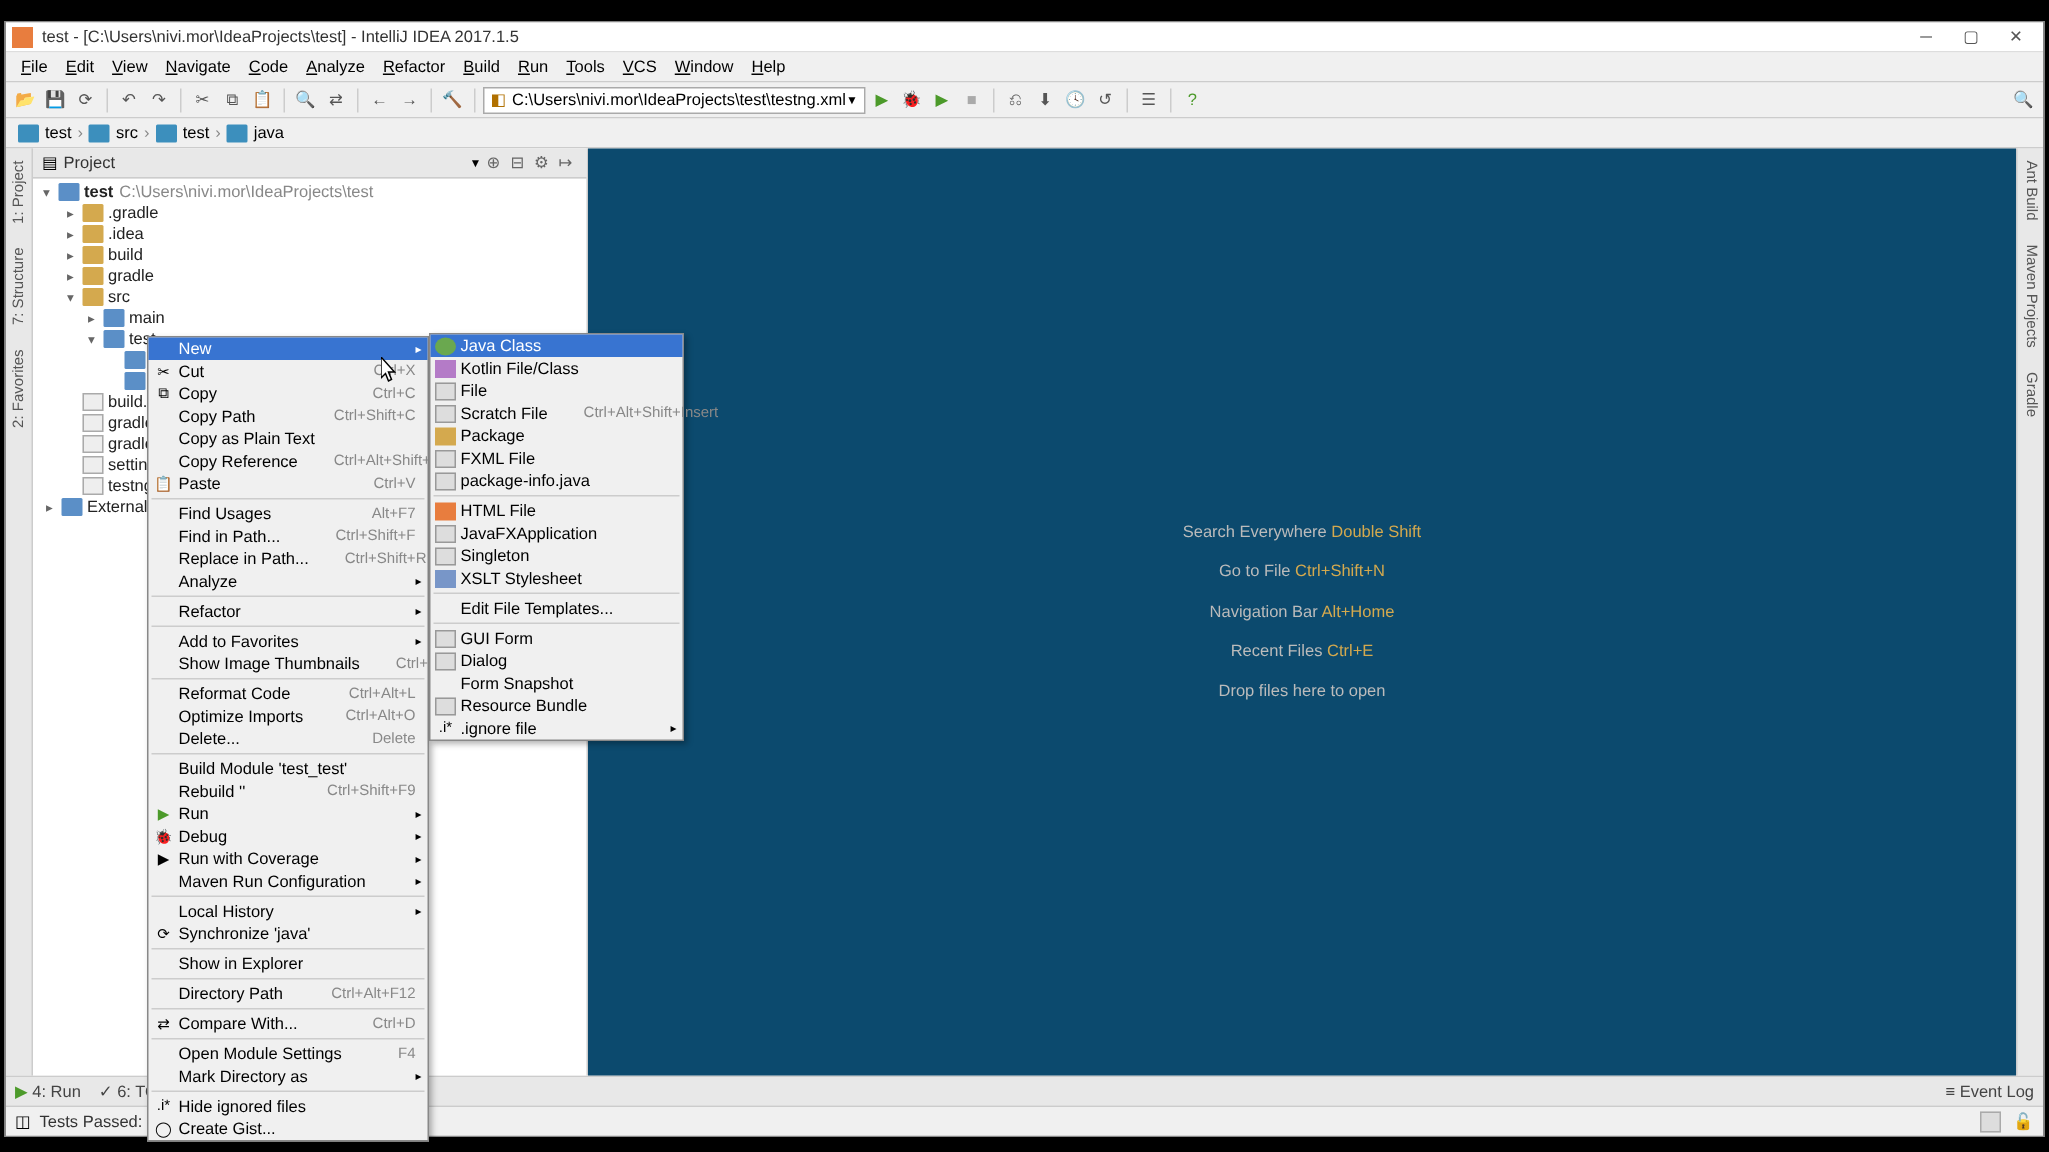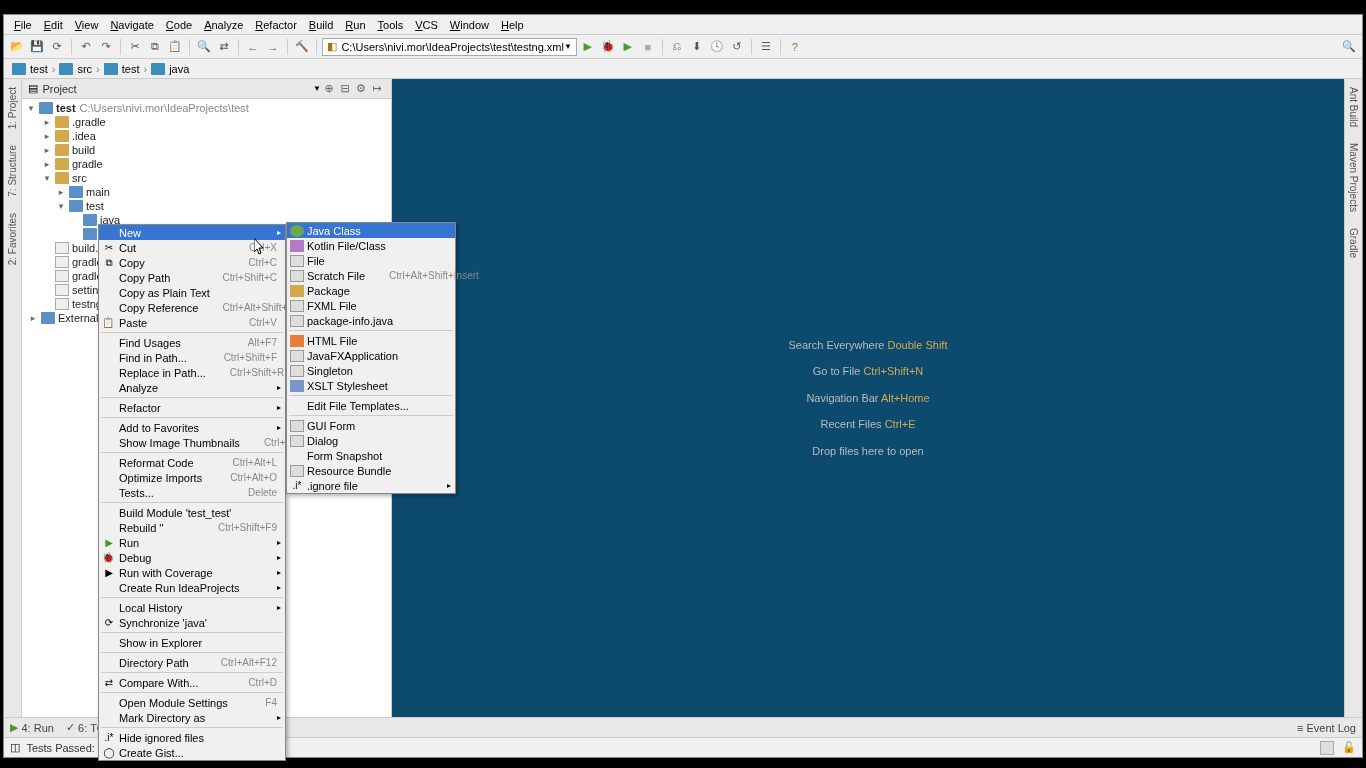--- a/index.html
+++ b/index.html
@@ -60,20 +60,29 @@
 .icn-file { background: #ddd; border: 1px solid #999; }
 .icn-pkg { background: #d4a94e; }
 .icn-html { background: #e87d3e; }
 .icn-xsl { background: #7896c8; }
 .cursor-ptr { position: absolute; width: 12px; height: 18px; pointer-events: none; z-index: 200; }
 </style>
 </head>
 <body>
 
 <div class="app">
+  <div class="titlebar">
+    <div class="icon"></div>
+    <div class="title">test - [C:\Users\nivi.mor\IdeaProjects\test] - IntelliJ IDEA 2017.1.5</div>
+    <div class="winbtns">
+      <div class="winbtn">─</div>
+      <div class="winbtn">▢</div>
+      <div class="winbtn">✕</div>
+    </div>
+  </div>
 
   <div class="menubar" id="menubar">
       <span><u>F</u>ile</span>
       <span><u>E</u>dit</span>
       <span><u>V</u>iew</span>
       <span><u>N</u>avigate</span>
       <span><u>C</u>ode</span>
       <span><u>A</u>nalyze</span>
       <span><u>R</u>efactor</span>
       <span><u>B</u>uild</span>
@@ -358,21 +367,21 @@
     <div class="ctx-sep"></div>
     <div class="ctx-item">
       <span class="label">Reformat Code</span>
       <span class="shortcut">Ctrl+Alt+L</span>
     </div>
     <div class="ctx-item">
       <span class="label">Optimize Imports</span>
       <span class="shortcut">Ctrl+Alt+O</span>
     </div>
     <div class="ctx-item">
-      <span class="label">Tests...</span>
+      <span class="label">Delete...</span>
       <span class="shortcut">Delete</span>
     </div>
     <div class="ctx-sep"></div>
     <div class="ctx-item">
       <span class="label">Build Module 'test_test'</span>
     </div>
     <div class="ctx-item">
       <span class="label">Rebuild '<default>'</default></span>
       <span class="shortcut">Ctrl+Shift+F9</span>
     </div>
@@ -385,21 +394,21 @@
       <span class="icn " style="">🐞</span>
       <span class="label">Debug</span>
       <span class="sub-arrow">▸</span>
     </div>
     <div class="ctx-item">
       <span class="icn " style="">▶</span>
       <span class="label">Run with Coverage</span>
       <span class="sub-arrow">▸</span>
     </div>
     <div class="ctx-item">
-      <span class="label">Create Run IdeaProjects</span>
+      <span class="label">Maven Run Configuration</span>
       <span class="sub-arrow">▸</span>
     </div>
     <div class="ctx-sep"></div>
     <div class="ctx-item">
       <span class="label">Local History</span>
       <span class="sub-arrow">▸</span>
     </div>
     <div class="ctx-item">
       <span class="icn " style="">⟳</span>
       <span class="label">Synchronize 'java'</span>

